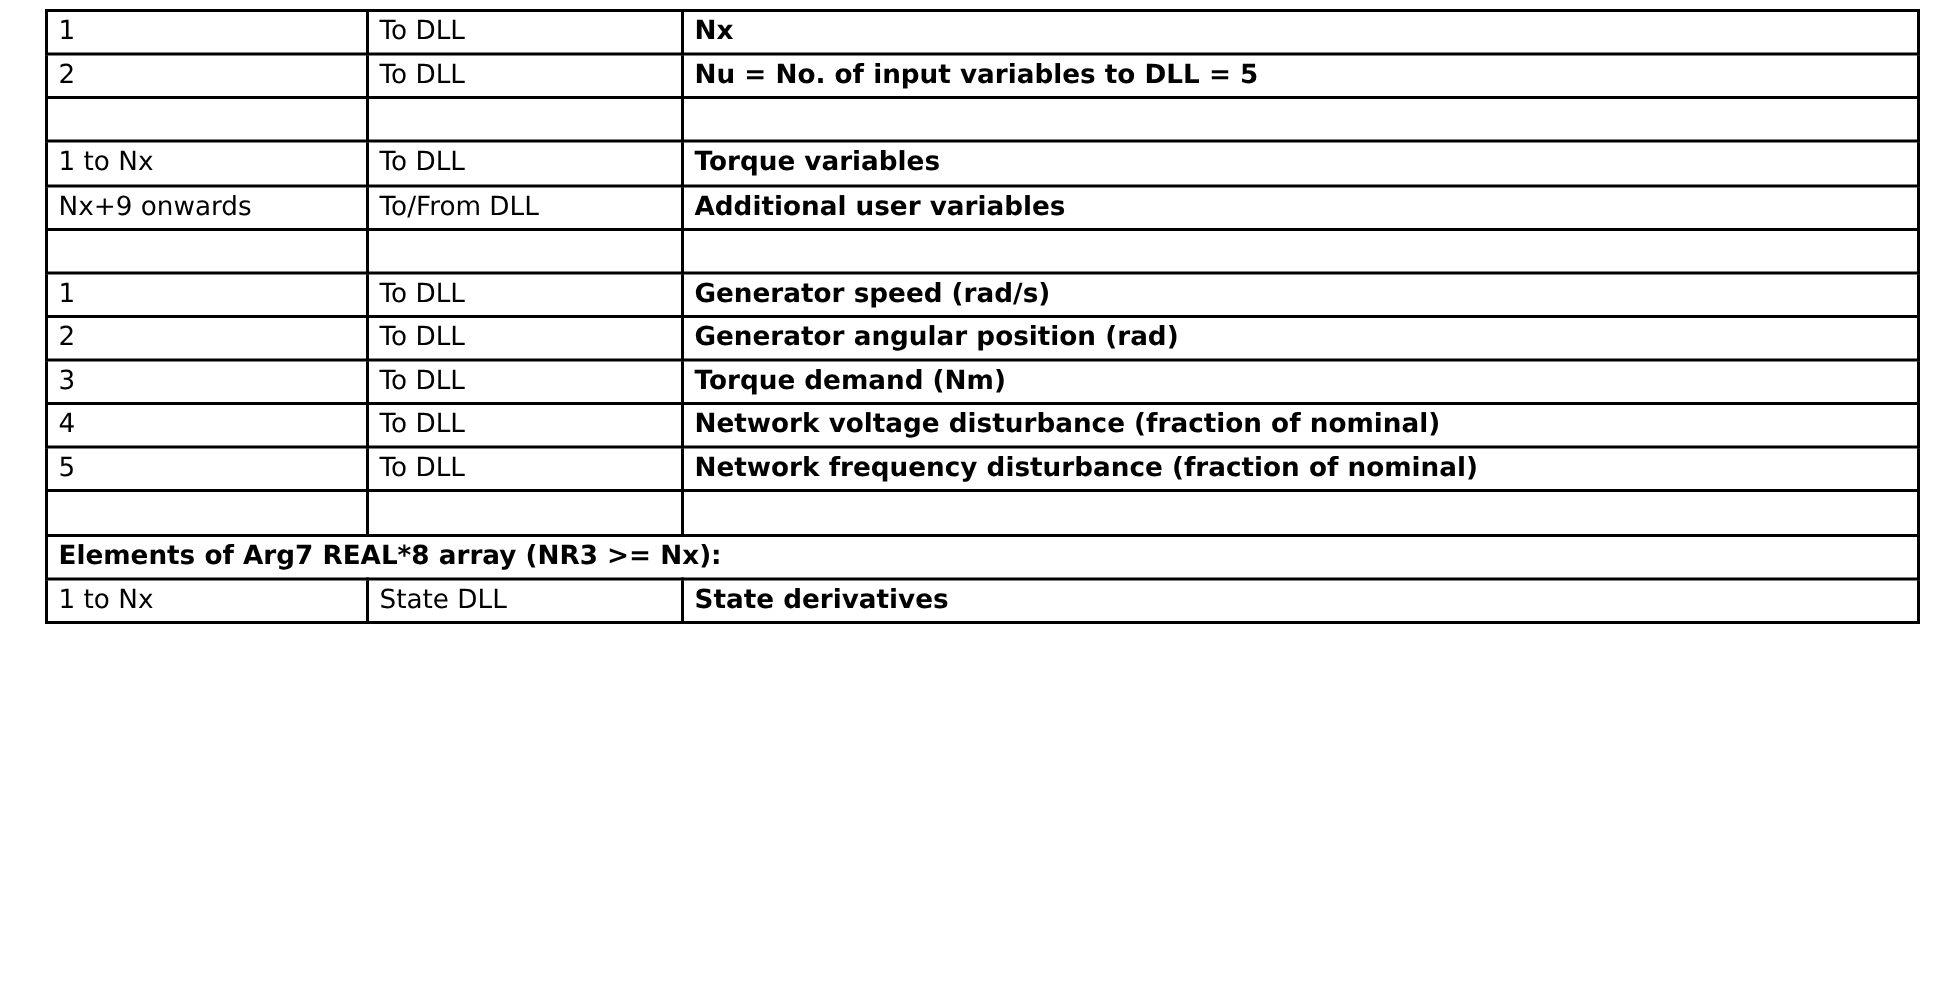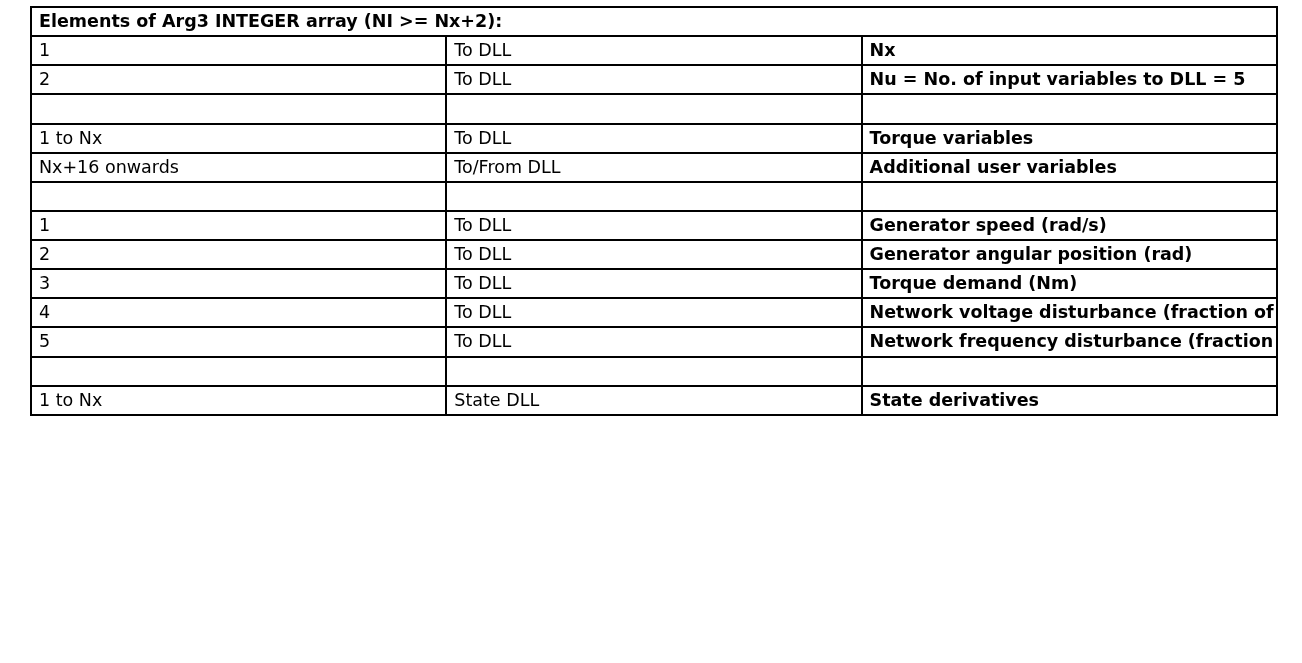--- a/index.html
+++ b/index.html
@@ -49,23 +49,20 @@
     display: inline-block;
   }
 </style>
 </head>
 <body>
 
 <div class="page">
   <table class="spec">
     <tbody>
 
-      <tr class="section-row">
-        <td class="col-a" colspan="3">Elements of Arg3 INTEGER array (NI &gt;= Nx+2):</td>
-      </tr>
       <tr>
         <td class="col-a">1</td>
         <td class="col-b">To DLL</td>
         <td class="col-c">Nx</td>
       </tr>
       <tr>
         <td class="col-a">2</td>
         <td class="col-b">To DLL</td>
         <td class="col-c">Nu = No. of input variables to DLL = 5</td>
       </tr>
@@ -74,21 +71,21 @@
         <td class="col-b cell-empty"></td>
         <td class="col-c cell-empty"></td>
       </tr>
 
       <tr>
         <td class="col-a">1 to Nx</td>
         <td class="col-b">To DLL</td>
         <td class="col-c">Torque variables</td>
       </tr>
       <tr>
-        <td class="col-a">Nx+16 onwards</td>
+        <td class="col-a">Nx+9 onwards</td>
         <td class="col-b">To/From DLL</td>
         <td class="col-c">Additional user variables</td>
       </tr>
       <tr class="spacer-row">
         <td class="col-a cell-empty"></td>
         <td class="col-b cell-empty"></td>
         <td class="col-c cell-empty"></td>
       </tr>
 
       <tr>
@@ -115,20 +112,23 @@
         <td class="col-a">5</td>
         <td class="col-b">To DLL</td>
         <td class="col-c">Network frequency disturbance (fraction of nominal)</td>
       </tr>
       <tr class="spacer-row">
         <td class="col-a cell-empty"></td>
         <td class="col-b cell-empty"></td>
         <td class="col-c cell-empty"></td>
       </tr>
 
+      <tr class="section-row">
+        <td class="col-a" colspan="3">Elements of Arg7 REAL*8 array (NR3 &gt;= Nx):</td>
+      </tr>
       <tr>
         <td class="col-a">1 to Nx</td>
         <td class="col-b">State DLL</td>
         <td class="col-c">State derivatives</td>
       </tr>
     </tbody>
   </table>
 </div>
 
 </body></html>

